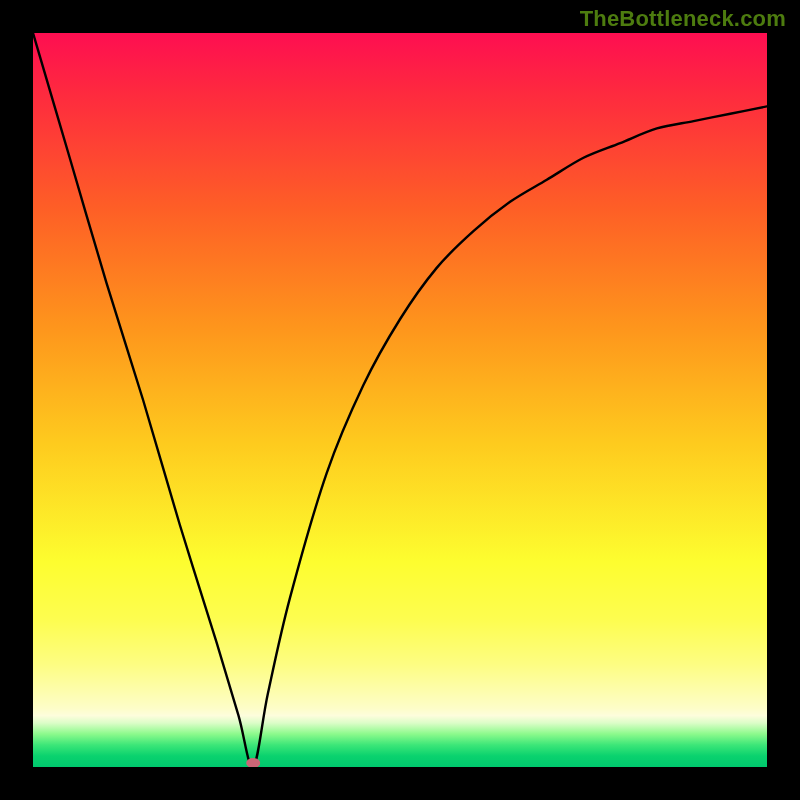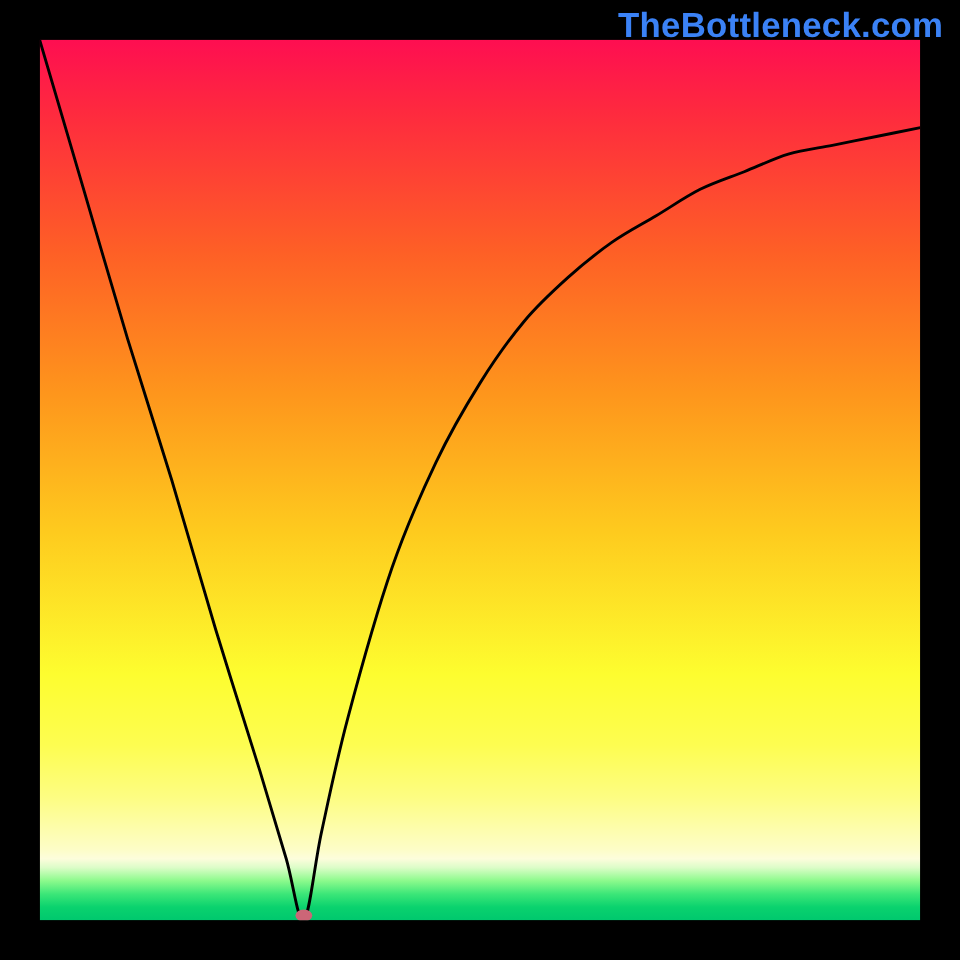--- a/index.html
+++ b/index.html
@@ -22,22 +22,22 @@
     left: 33px;
     top: 33px;
     width: 734px;
     height: 734px;
     overflow: hidden;
   }
   .watermark {
     position: absolute;
     top: 6px;
     right: 14px;
-    color: #3b82f6;
-    font-size: 29px;
+    color: #4d7c0f;
+    font-size: 22px;
     font-weight: 600;
     letter-spacing: 0.2px;
     user-select: none;
     pointer-events: none;
   }
   svg {
     display: block;
   }
 </style>
 </head>

